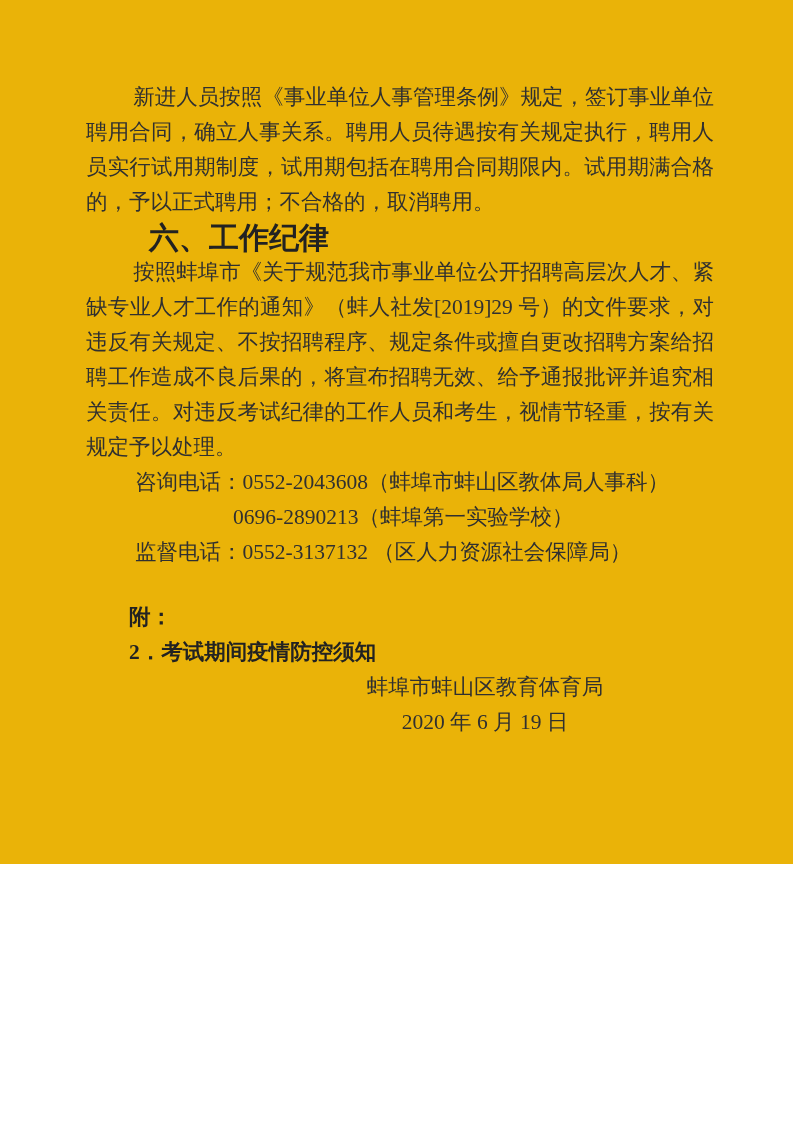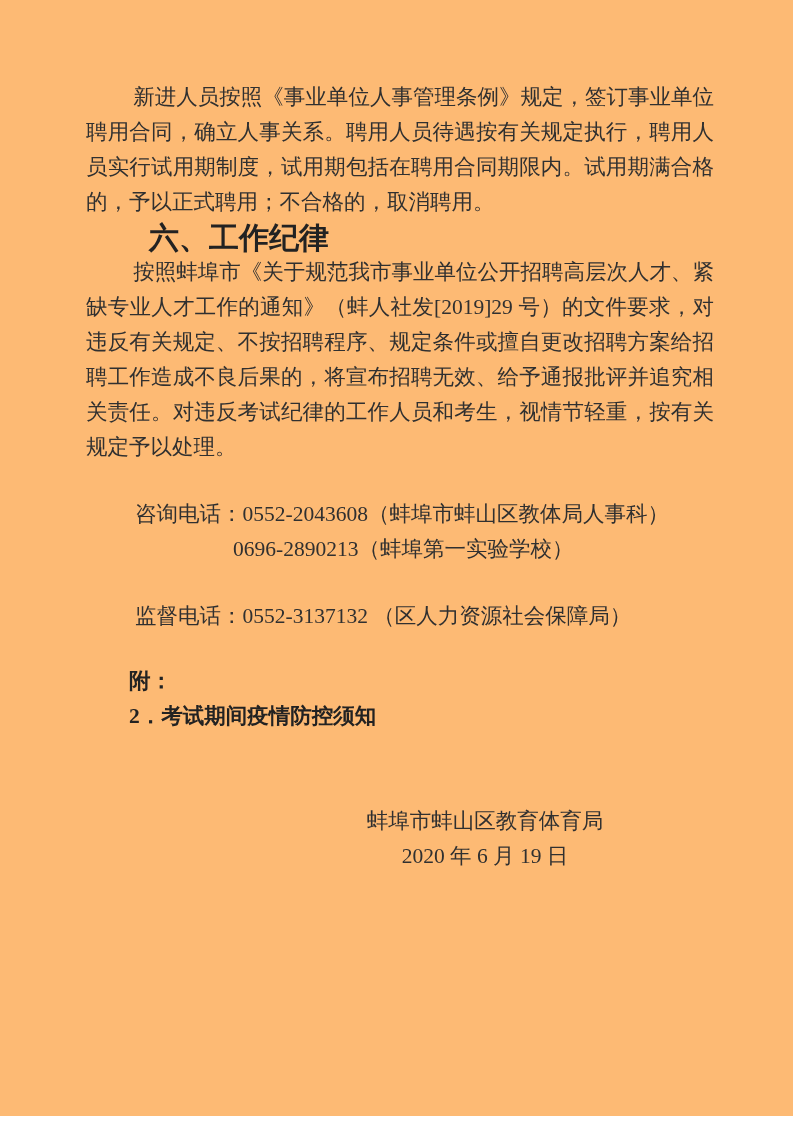--- a/index.html
+++ b/index.html
@@ -1,20 +1,20 @@
 <!DOCTYPE html>
 <html><head>
 <meta charset="utf-8">
 <style>
   html, body { margin: 0; padding: 0; background: #ffffff; }
   .page {
     position: relative;
     width: 793px;
-    height: 1116px;
-    background: #fdba74;
+    height: 864px;
+    background: #eab308;
     overflow: hidden;
   }
   .content {
     position: absolute;
     left: 86px;
     top: 80px;
     width: 628px;
     font-family: "Liberation Serif", "DejaVu Serif", serif;
     font-size: 21.5px;
     line-height: 35px;
@@ -29,26 +29,25 @@
   .heading {
     margin: 0;
     text-indent: 2.1em;
     font-weight: 700;
     font-size: 30px;
     line-height: 35px;
     font-family: "Liberation Sans", "DejaVu Sans", sans-serif;
     color: #222222;
   }
   .contact-line { white-space: pre-wrap; }
-  .contact-line.label-line { padding-left: 49px; margin-top: 32px; }
+  .contact-line.label-line { padding-left: 49px; }
   .contact-line.cont-line  { padding-left: 147px; }
   .attachments { margin-top: 30px; font-weight: 700; color: #222222; }
   .attach-label, .attach-item { padding-left: 43px; }
   .signature {
-    margin-top: 70px;
     margin-left: 214px;
     width: 370px;
     text-align: center;
   }
 </style>
 </head>
 <body>
 
 <div class="page">
   <div class="content">

